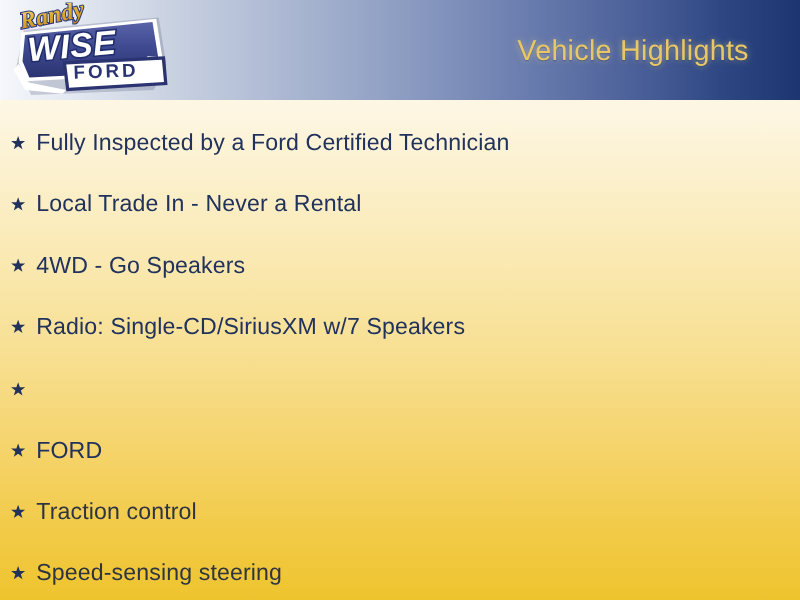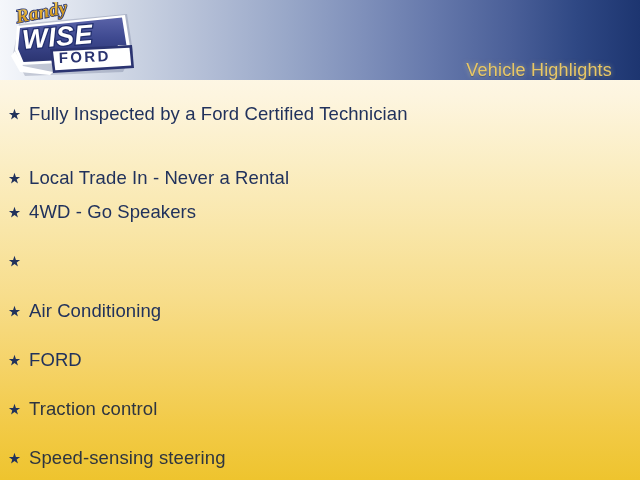--- a/index.html
+++ b/index.html
@@ -47,28 +47,27 @@
       #7e8fba 57%,
       #6578ab 68%,
       #4a5f98 80%,
       #2f4884 90%,
       #1d3570 100%);
     overflow:hidden;
   }
 
   #header-title {
     position:absolute;
-    right:28px;
+    right:41px;
     top:27px;
-    font-size:18px;
+    font-size:23px;
     letter-spacing:0.2px;
     color:#e8c766;
     text-shadow:0 0 5px rgba(240,225,150,0.55), 0 1px 1px rgba(20,35,80,0.45);
     white-space:nowrap;
-    margin-top:33px;
   }
 
   
   #logo {
     position:absolute;
     left:3px; top:2px;
     width:136px; height:78px;
   }
   #logo svg { display:block; width:136px; height:78px; }
 
@@ -157,21 +156,21 @@
 
     <div class="hl-row" style="top:18px">
       <span class="hl-star">
         <svg viewBox="0 0 24 24">
             <path d="M12 1.6 L14.6 9 L22.4 9 L16.1 13.7 L18.4 21.2 L12 16.6 L5.6 21.2 L7.9 13.7 L1.6 9 L9.4 9 Z" fill="#21325c"></path>
           </svg>
       </span>
       <span class="hl-text">Fully Inspected by a Ford Certified Technician</span>
     </div>
 
-    <div class="hl-row" style="top:82px">
+    <div class="hl-row" style="top:67px">
       <span class="hl-star">
         <svg viewBox="0 0 24 24">
             <path d="M12 1.6 L14.6 9 L22.4 9 L16.1 13.7 L18.4 21.2 L12 16.6 L5.6 21.2 L7.9 13.7 L1.6 9 L9.4 9 Z" fill="#21325c"></path>
           </svg>
       </span>
       <span class="hl-text">Local Trade In - Never a Rental</span>
     </div>
 
     <div class="hl-row" style="top:116px">
       <span class="hl-star">
@@ -181,29 +180,29 @@
       </span>
       <span class="hl-text">4WD - Go Speakers</span>
     </div>
 
     <div class="hl-row" style="top:165px">
       <span class="hl-star">
         <svg viewBox="0 0 24 24">
             <path d="M12 1.6 L14.6 9 L22.4 9 L16.1 13.7 L18.4 21.2 L12 16.6 L5.6 21.2 L7.9 13.7 L1.6 9 L9.4 9 Z" fill="#21325c"></path>
           </svg>
       </span>
+      <span class="hl-text">Radio: Single-CD/SiriusXM w/7 Speakers</span>
     </div>
 
     <div class="hl-row" style="top:215px">
       <span class="hl-star">
         <svg viewBox="0 0 24 24">
             <path d="M12 1.6 L14.6 9 L22.4 9 L16.1 13.7 L18.4 21.2 L12 16.6 L5.6 21.2 L7.9 13.7 L1.6 9 L9.4 9 Z" fill="#21325c"></path>
           </svg>
       </span>
-      <span class="hl-text">Air Conditioning</span>
     </div>
 
     <div class="hl-row" style="top:264px">
       <span class="hl-star">
         <svg viewBox="0 0 24 24">
             <path d="M12 1.6 L14.6 9 L22.4 9 L16.1 13.7 L18.4 21.2 L12 16.6 L5.6 21.2 L7.9 13.7 L1.6 9 L9.4 9 Z" fill="#21325c"></path>
           </svg>
       </span>
       <span class="hl-text">FORD</span>
     </div>

